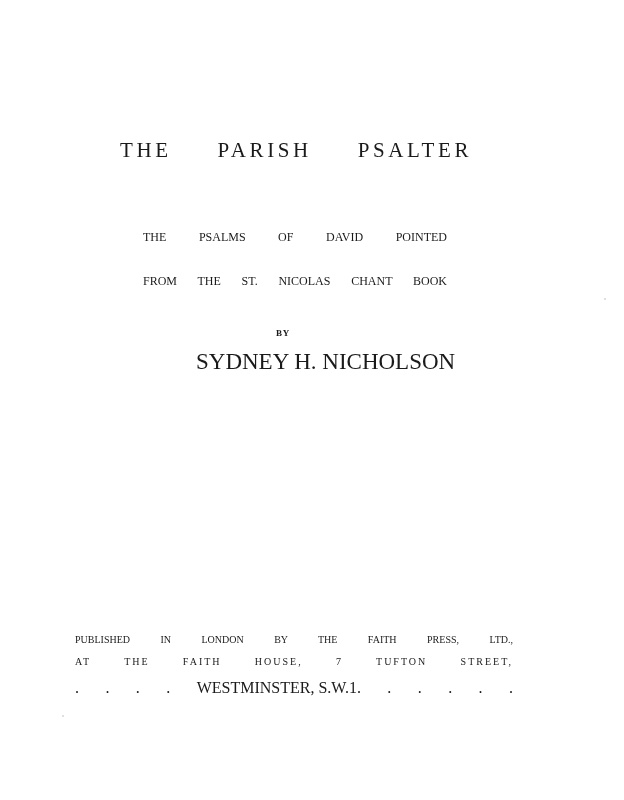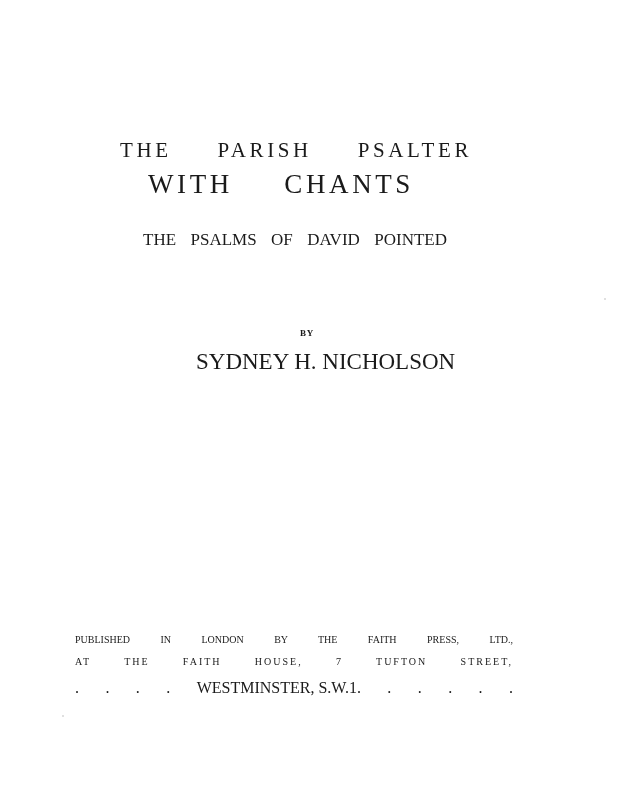--- a/index.html
+++ b/index.html
@@ -42,30 +42,30 @@
       width: 266px;
       font-size: 27px;
       letter-spacing: 3.6px;
       text-align: justify;
       text-align-last: justify;
     }
     
     .sub {
       left: 143px;
       width: 304px;
-      font-size: 17px;
+      font-size: 12px;
       text-align: justify;
       text-align-last: justify;
     }
     .sub-1 { top: 231px; }
     .sub-2 { top: 253px; }
     .sub-3 { top: 275px; }
     
     .by {
-      left: 300px;
+      left: 276px;
       top: 329px;
       font-size: 9px;
       font-weight: bold;
       letter-spacing: 0.8px;
     }
     .author {
       left: 196px;
       top: 350px;
       width: 203px;
       font-size: 23px;
@@ -105,23 +105,23 @@
       background: #d6d6d6;
       border-radius: 50%;
     }
   </style>
 </head>
 <body>
 
 <div class="page">
 
   <div class="line title-1">THE PARISH PSALTER</div>
-  <div class="line title-2">WITH CHANTS</div>
 
   <div class="line sub sub-1">THE PSALMS OF DAVID POINTED</div>
+  <div class="line sub sub-3">FROM THE ST. NICOLAS CHANT BOOK</div>
 
   <div class="line by">BY</div>
   <div class="line author">SYDNEY H. NICHOLSON</div>
 
   <div class="line pub pub-1">PUBLISHED IN LONDON BY THE FAITH PRESS, LTD.,</div>
   <div class="line pub pub-2">AT THE FAITH HOUSE, 7 TUFTON STREET,</div>
 
   <div class="pub-3-row">
     <span class="dot">.</span>
     <span class="dot">.</span>

